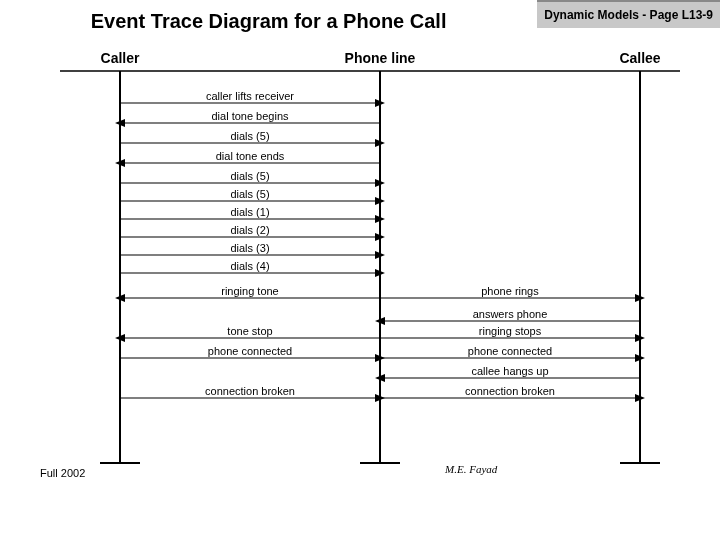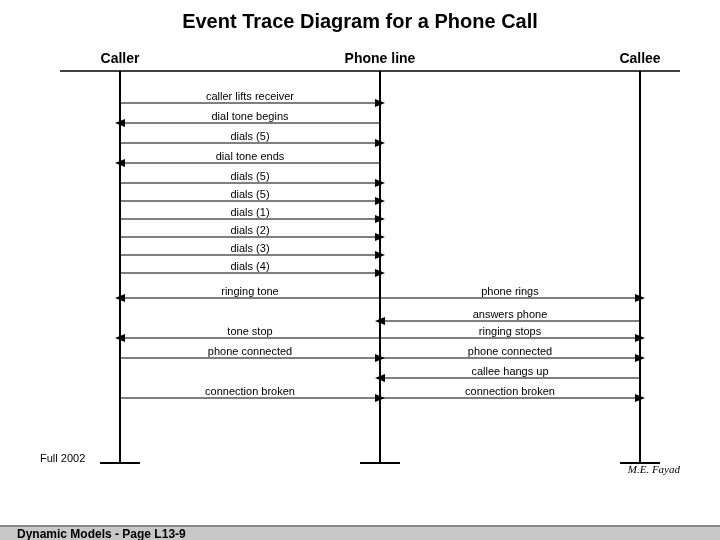--- a/index.html
+++ b/index.html
@@ -9,22 +9,21 @@
       background: #fff;
       font-family: Arial, sans-serif;
       font-size: 13px;
       overflow: hidden;
     }
 
     .page {
       width: 720px;
       height: 540px;
       display: flex;
-      flex-direction: column;
-      gap: 37px;
+      flex-direction: row;
     }
 
     .main-content {
       flex: 1;
       padding: 10px 20px 5px 20px;
       position: relative;
     }
 
     .title {
       text-align: center;
@@ -38,29 +37,29 @@
       width: 100%;
       height: 440px;
     }
 
     .footer-bar {
       height: 28px;
       background: #c8c8c8;
       display: flex;
       align-items: center;
       justify-content: space-between;
-      padding: 0 17px;
+      padding: 0 7px;
       font-size: 12px;
       font-weight: bold;
       border-top: 2px solid #888;
     }
 
     .full2002 {
       position: absolute;
-      bottom: 19px;
+      bottom: 4px;
       left: 20px;
       font-size: 11px;
     }
     .me-fayad {
       position: absolute;
       bottom: 8px;
       right: 20px;
       font-size: 11px;
       font-style: italic;
       font-family: Liberation Serif, serif;

